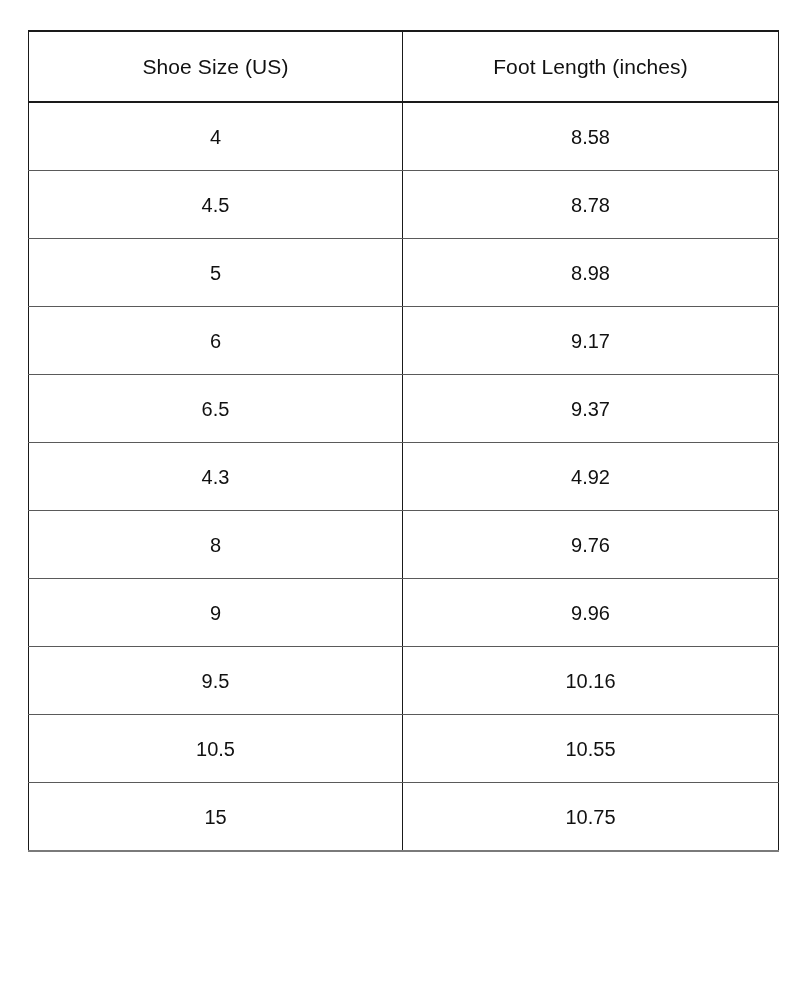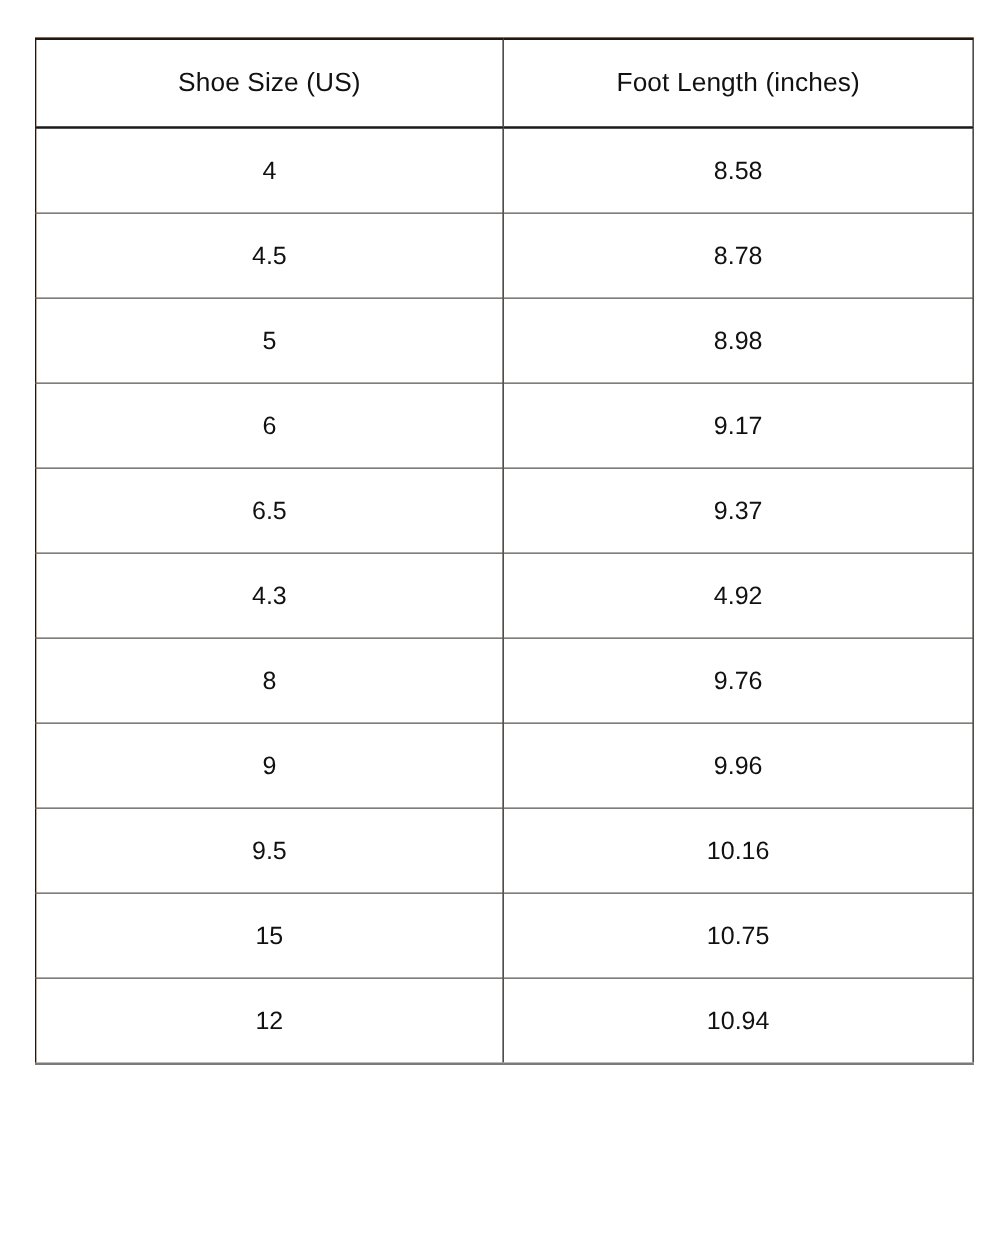--- a/index.html
+++ b/index.html
@@ -22,21 +22,21 @@
     background: #ffffff;
   }
 
   .size-table {
     position: absolute;
     left: 28px;
     top: 30px;
     width: 750px;
     border-collapse: collapse;
     table-layout: fixed;
-    background: #f97316;
+    background: #404040;
   }
 
   .size-table col.col-size  { width: 374px; }
   .size-table col.col-length { width: 376px; }
 
   .size-table th,
   .size-table td {
     padding: 0;
     margin: 0;
     text-align: center;
@@ -170,30 +170,30 @@
       <tr>
         <td>
             <span class="cell-text">9.5</span>
           </td>
         <td>
             <span class="cell-text">10.16</span>
           </td>
       </tr>
       <tr>
         <td>
+            <span class="cell-text">10.5</span>
+          </td>
+        <td>
+            <span class="cell-text">10.55</span>
+          </td>
+      </tr>
+      <tr>
+        <td>
             <span class="cell-text">15</span>
           </td>
         <td>
             <span class="cell-text">10.75</span>
-          </td>
-      </tr>
-      <tr>
-        <td>
-            <span class="cell-text">12</span>
-          </td>
-        <td>
-            <span class="cell-text">10.94</span>
           </td>
       </tr>
     </tbody>
   </table>
 
 </div>
 
 </body></html>

